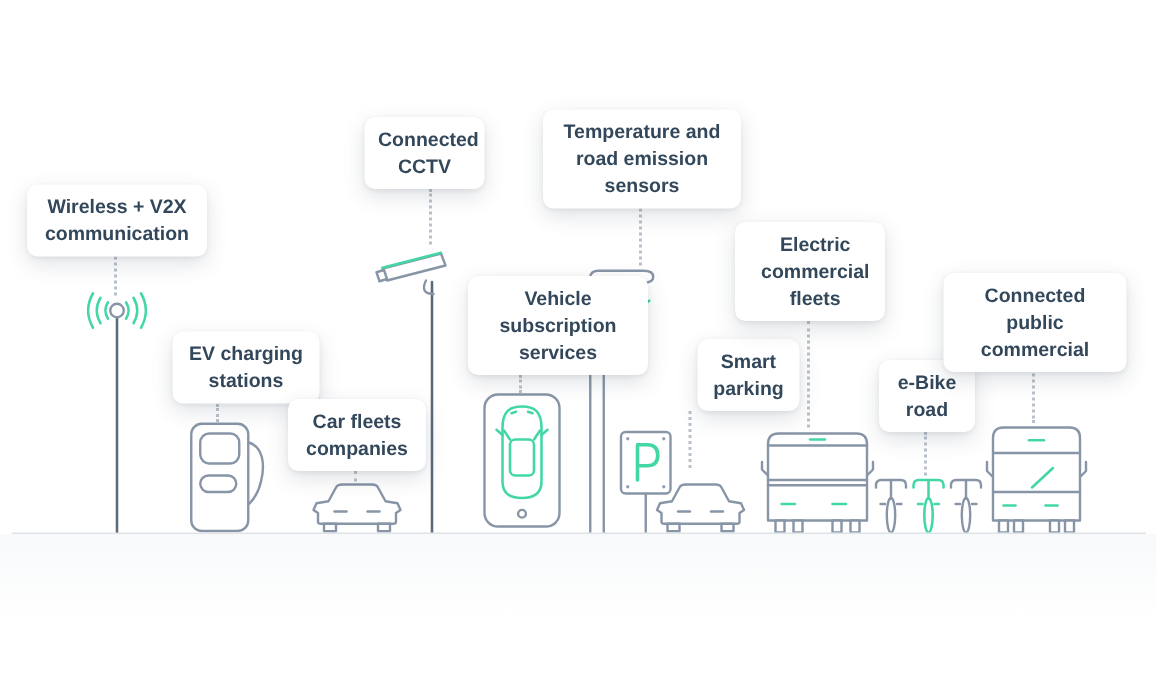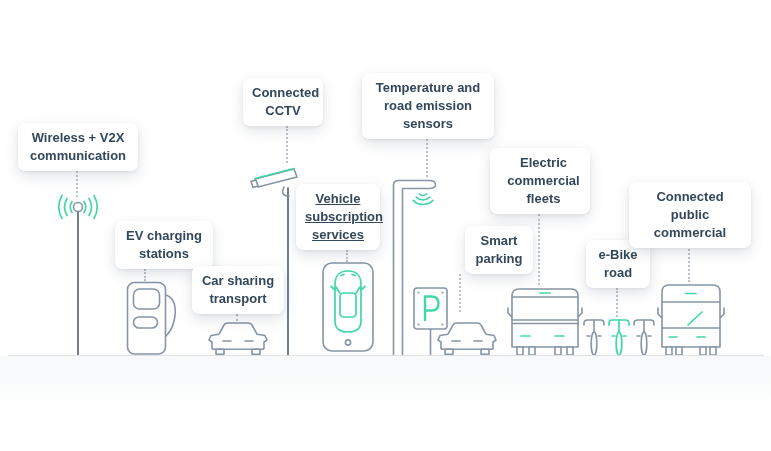--- a/index.html
+++ b/index.html
@@ -60,21 +60,21 @@
     <div class="connector" style="left:144px;top:269px;height:12px;"></div>
     <svg class="icon" style="left:126px;top:281px;" width="54" height="74" viewBox="0 0 54 74">
       <path class="og" d="M40,14 C49,17 51,28 48,40 C46,49 42,53 40,55"></path>
       <rect class="ogf" x="1.5" y="1.5" width="38" height="71.5" rx="7"></rect>
       <rect class="og" x="7.5" y="8" width="26" height="20" rx="6"></rect>
       <rect class="og" x="7.5" y="36" width="24" height="11" rx="5.5"></rect>
     </svg>
   </div>
 
   <div>
-    <div class="card" style="left:192px;top:266px;width:92px;">Car sharing transport</div>
+    <div class="card" style="left:192px;top:266px;width:92px;">Car fleets companies</div>
     <div class="connector" style="left:236px;top:314px;height:7px;"></div>
     <svg class="icon" style="left:207px;top:319px;" width="62" height="36" viewBox="0 0 62 36">
       <path class="ogf" d="M5,29 L5,23 L2,21 L4,16.5 L12,15.2 L17,6 Q18,4 21,4 L41,4 Q44,4 45,6 L50,15.2 L58,16.5 L60,21 L57,23 L57,29 Q57,30.2 55,30.2 L7,30.2 Q5,30.2 5,29 Z"></path>
       <line class="og" x1="16" y1="22" x2="24" y2="22"></line>
       <line class="og" x1="38" y1="22" x2="46" y2="22"></line>
       <rect class="ogf" x="9" y="30.2" width="8" height="5"></rect>
       <rect class="ogf" x="45" y="30.2" width="8" height="5"></rect>
     </svg>
   </div>
 
@@ -84,21 +84,21 @@
     <svg class="icon" style="left:248px;top:164px;" width="62" height="191" viewBox="0 0 62 191">
       <line class="pole" x1="40" y1="24" x2="40" y2="191"></line>
       <path class="og" d="M36,23 C33,29 35,32 41,32"></path>
       <path class="ogf" d="M7,15 L46,5 L49,13 L10,23 Z"></path>
       <path class="ogf" d="M3,17.5 L8,16 L10,22 L5,23.5 Z"></path>
       <line class="gr" x1="7" y1="14.5" x2="46" y2="4.5"></line>
     </svg>
   </div>
 
   <div>
-    <div class="card" style="left:296px;top:184px;width:84px;text-decoration:underline;">Vehicle subscription services</div>
+    <div class="card" style="left:312px;top:184px;width:120px;">Vehicle subscription services</div>
     <div class="connector" style="left:346px;top:250px;height:12px;"></div>
     <svg class="icon" style="left:321px;top:261px;" width="54" height="92" viewBox="0 0 54 92">
       <rect class="ogf" x="2" y="2" width="50" height="88" rx="9"></rect>
       <circle class="og" cx="27" cy="81.5" r="2.6"></circle>
       <path class="gr" d="M14,24 C14,13 19,10 27,10 C35,10 40,13 40,24 L40,60 C40,68 35,71 27,71 C19,71 14,68 14,60 Z"></path>
       <rect class="gr" x="19" y="32" width="16" height="24" rx="3.5"></rect>
       <path class="gr" d="M15,26 L19,32 M39,26 L35,32"></path>
       <path class="gr" d="M14,29 L10,25.5 M40,29 L44,25.5"></path>
       <path class="gr" d="M20,14.5 L23,13.5 M34,14.5 L31,13.5"></path>
     </svg>

